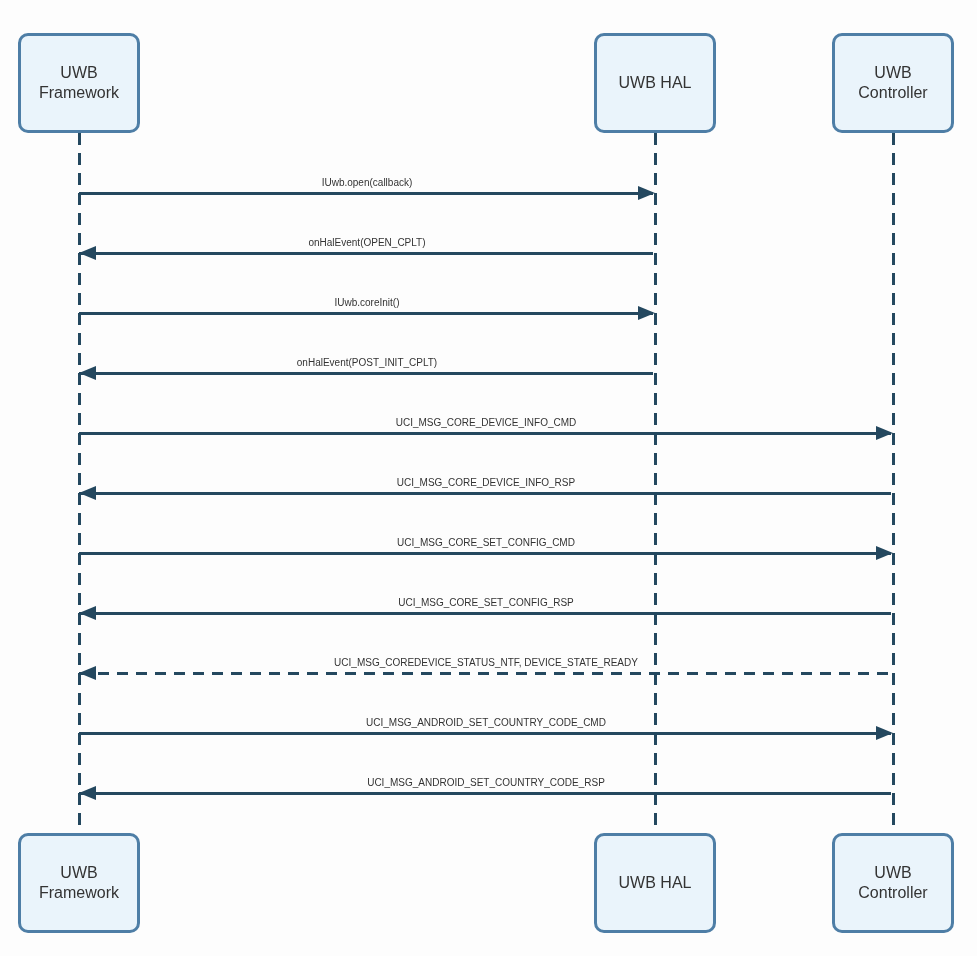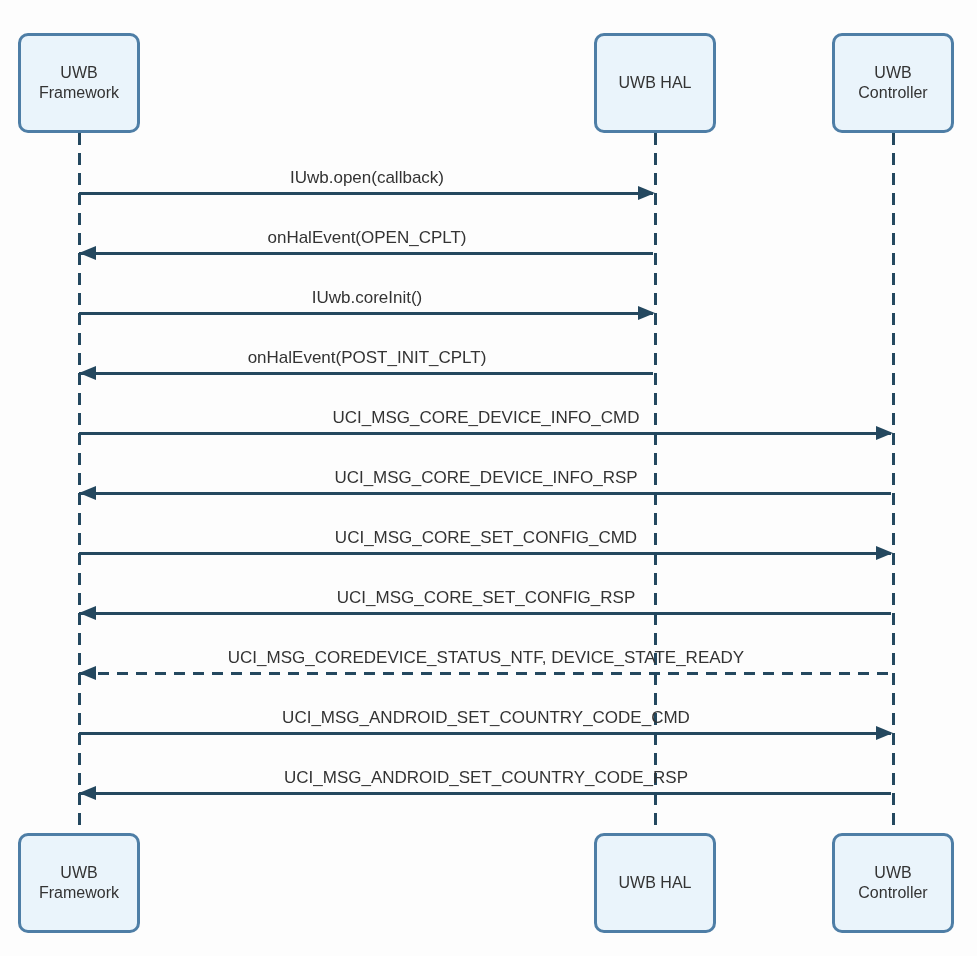--- a/index.html
+++ b/index.html
@@ -50,21 +50,21 @@
   .message {
     position: absolute;
     height: 0;
   }
   .msg-label {
     position: absolute;
     left: 0;
     right: 0;
     bottom: 5px;
     text-align: center;
-    font-size: 17px;
+    font-size: 10px;
     color: var(--text, #333333);
     white-space: nowrap;
   }
   .msg-line {
     position: absolute;
     left: 0;
     right: 2px;
     top: -1.5px;
     height: 3px;
     background: var(--line, #24485f);

